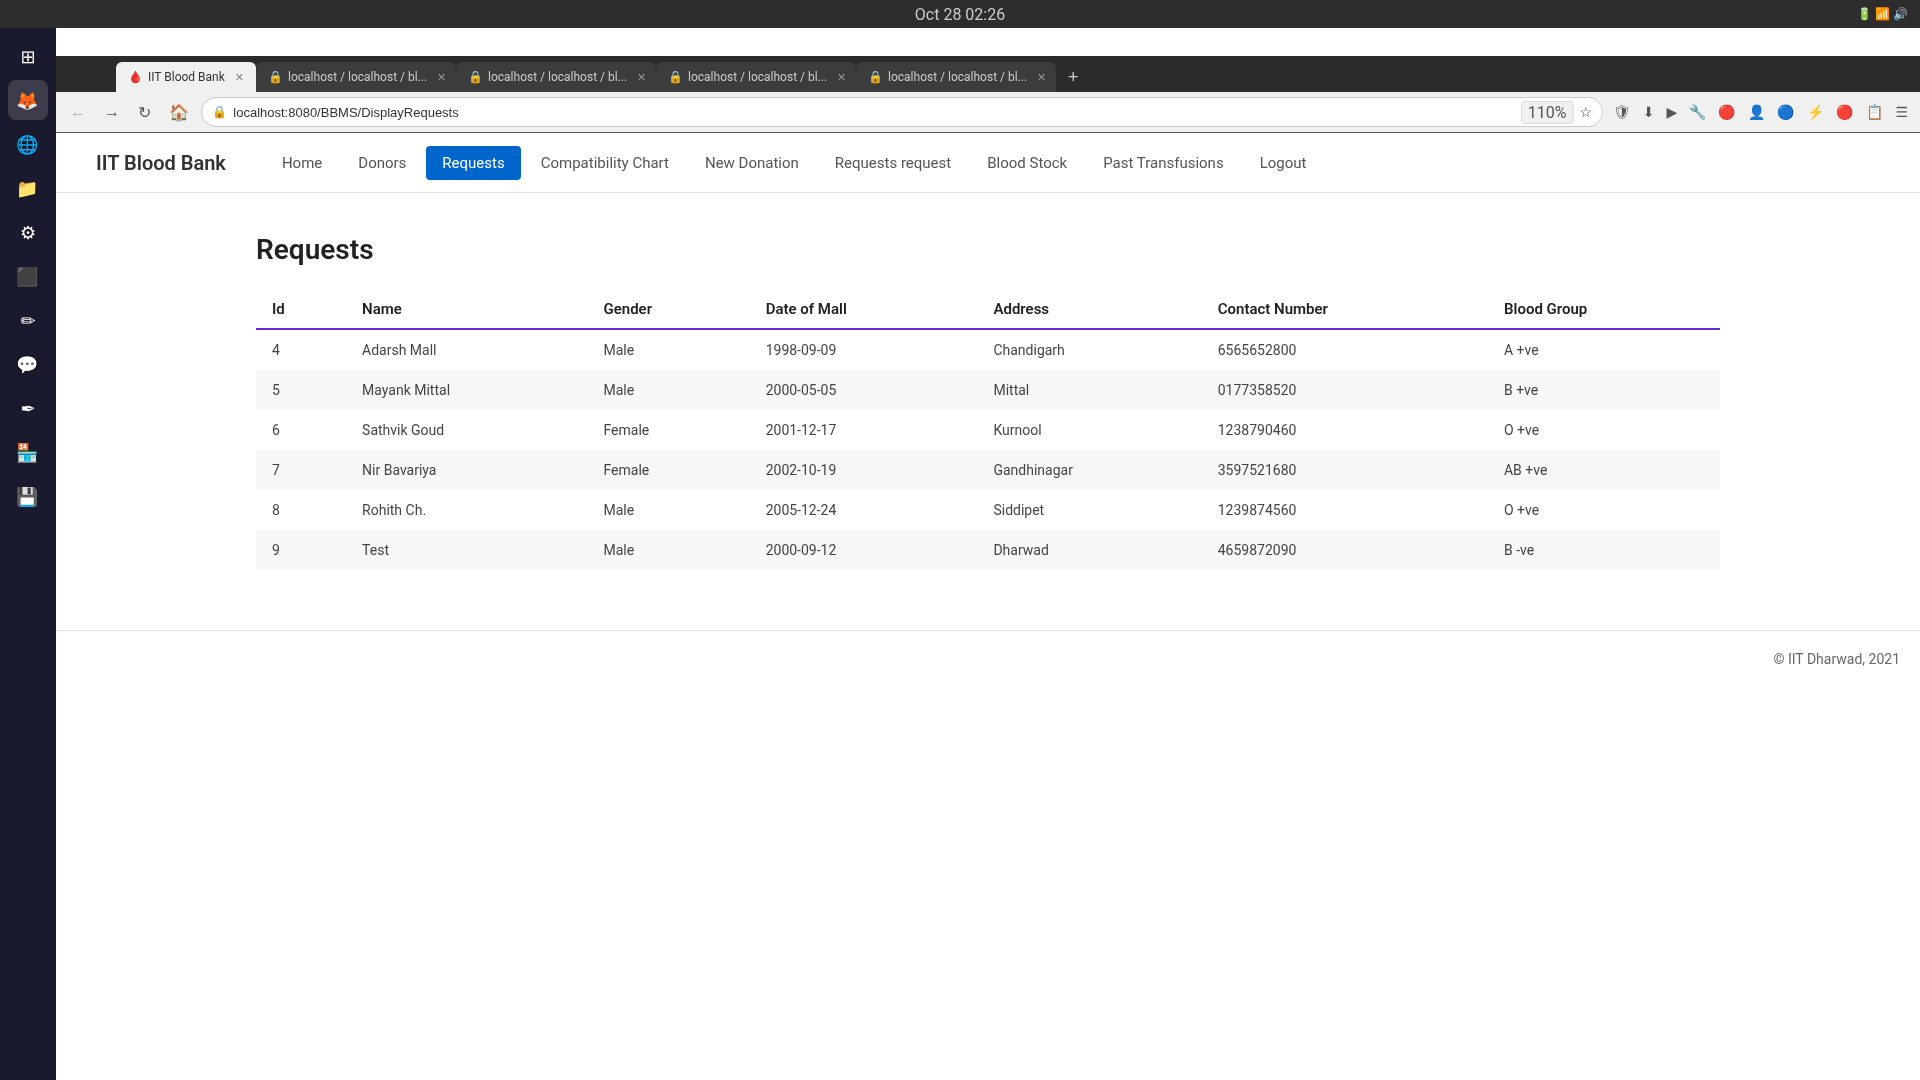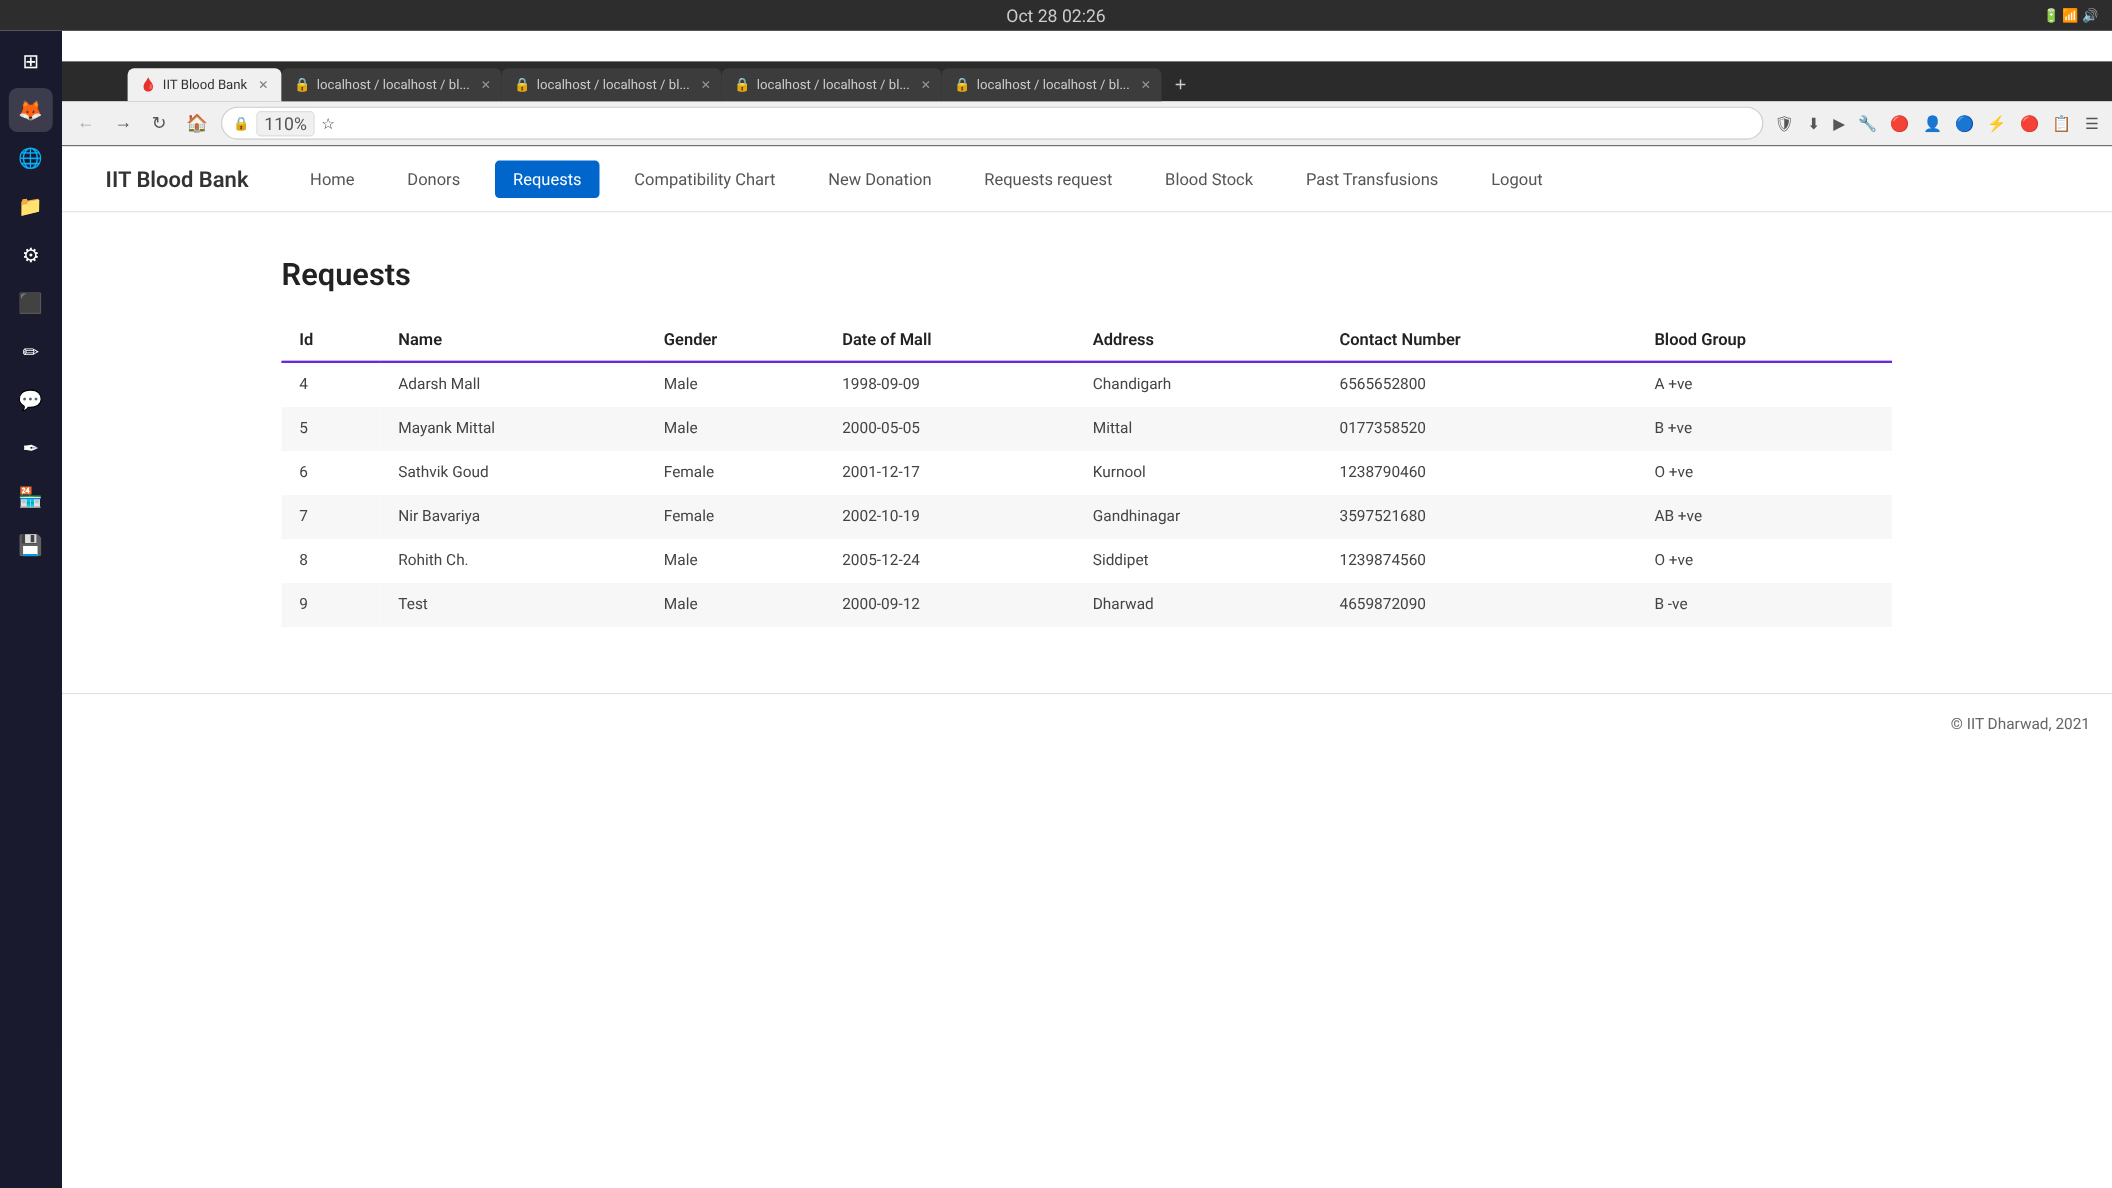--- a/index.html
+++ b/index.html
@@ -239,21 +239,21 @@
     .site-logo {
       font-size: 20px;
       font-weight: 600;
       color: #333;
       margin-right: 40px;
     }
 
     .site-nav {
       display: flex;
       align-items: center;
-      gap: 16px;
+      gap: 4px;
     }
 
     .nav-link {
       padding: 8px 16px;
       text-decoration: none;
       color: #555;
       border-radius: 4px;
       font-size: 15px;
       cursor: pointer;
       display: inline-block;
@@ -375,20 +375,21 @@
     </div>
 
     <div class="browser-toolbar">
       <button class="nav-btn disabled">←</button>
       <button class="nav-btn">→</button>
       <button class="nav-btn">↻</button>
       <button class="nav-btn">🏠</button>
 
       <div class="address-bar-container">
         <span class="address-bar-icon">🔒</span>
+        <input class="address-bar" type="text" value="localhost:8080/BBMS/DisplayRequests" style="">
         <span class="address-bar-zoom">110%</span>
         <span>☆</span>
       </div>
 
       <div class="toolbar-icons">
         <button class="toolbar-icon-btn">🛡</button>
         <button class="toolbar-icon-btn">⬇</button>
         <button class="toolbar-icon-btn">▶</button>
         <button class="toolbar-icon-btn">🔧</button>
         <button class="toolbar-icon-btn">🔴</button>

